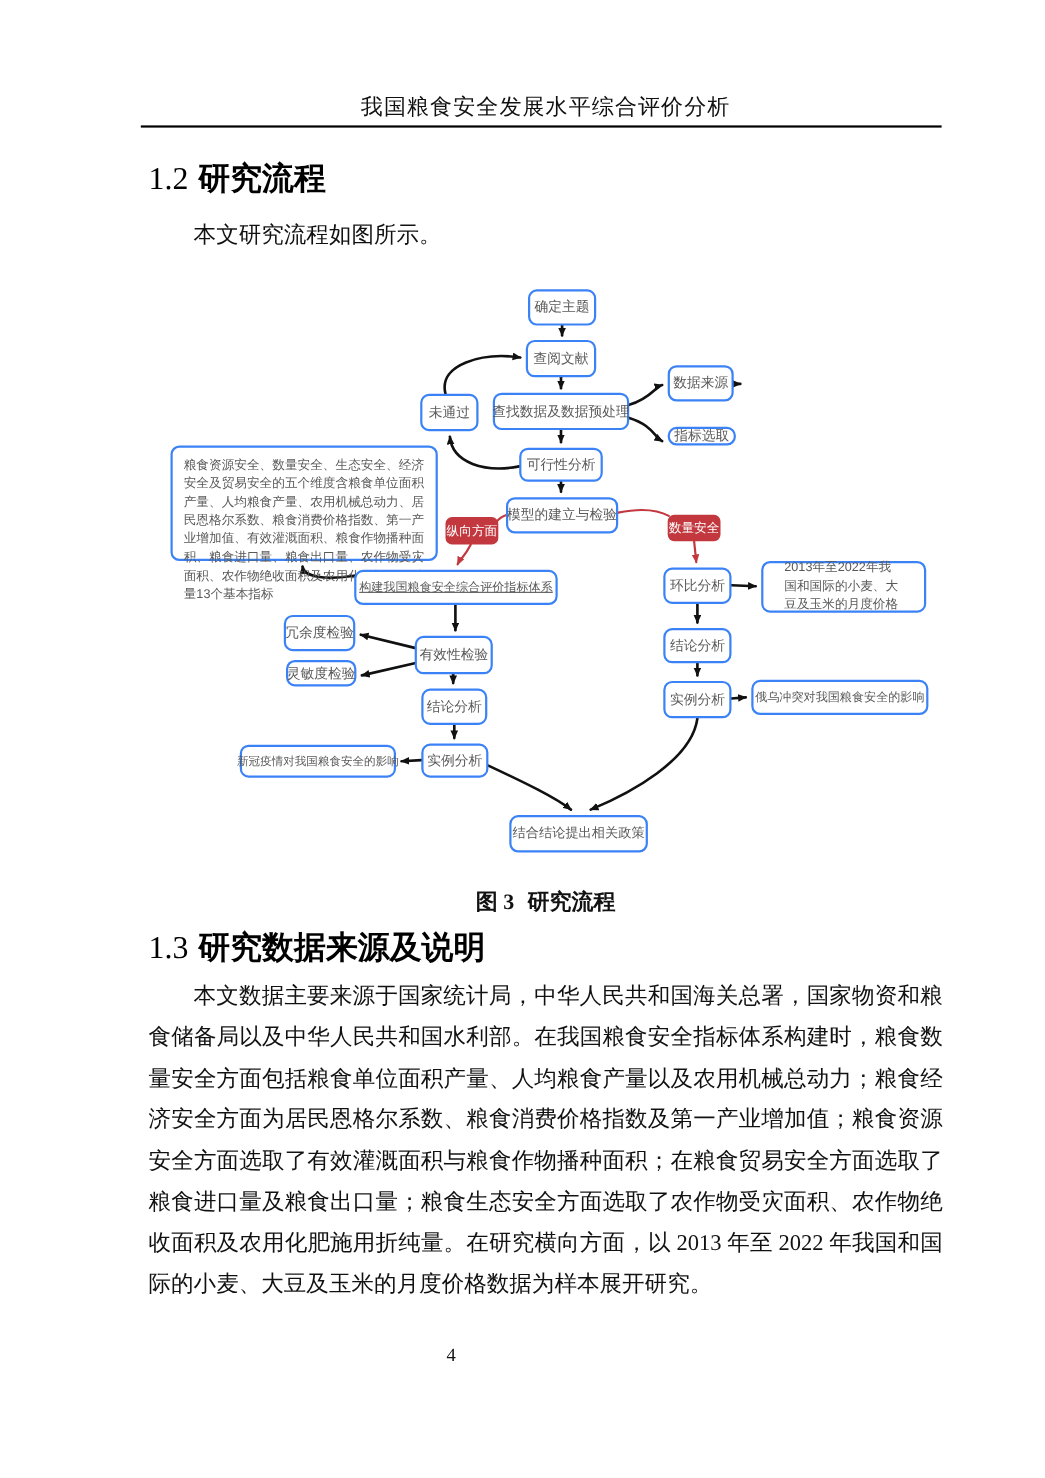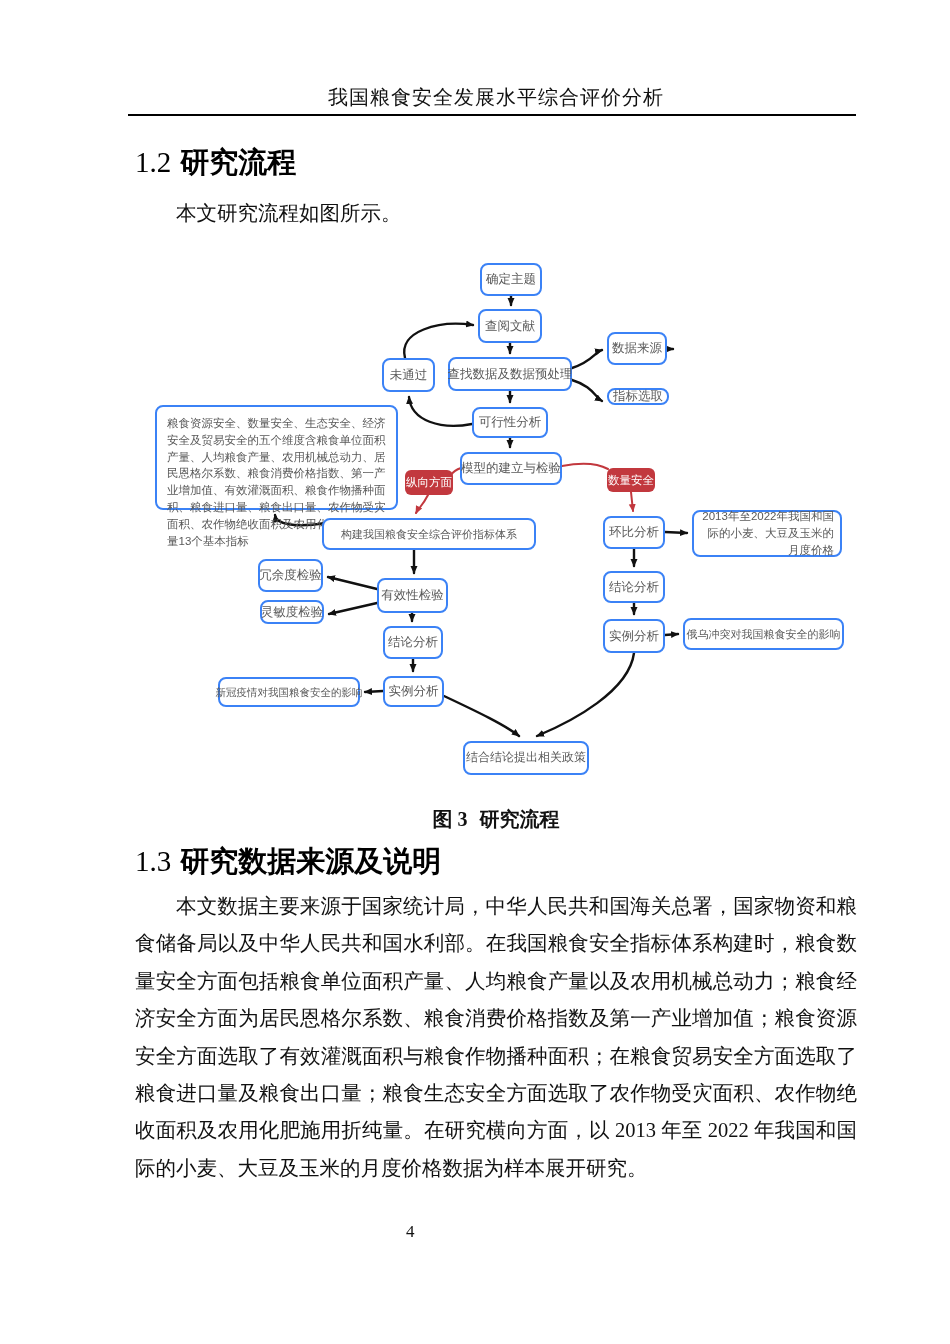--- a/index.html
+++ b/index.html
@@ -59,22 +59,22 @@
     white-space:pre-line;text-align:left;
     justify-content:flex-start;align-items:center;
     font-size:11px;line-height:16.5px;padding:4px 8px;
   }
   .fc-node.bigtext{
     white-space:normal;text-align:left;
     justify-content:flex-start;align-items:flex-start;
     font-size:11.5px;line-height:16.8px;padding:8px 10px;
   }
   .fc-node.wrap2{
-    white-space:normal;text-align:right;
-    font-size:11.5px;line-height:17px;padding:4px 6px;
+    white-space:normal;text-align:left;
+    font-size:11.5px;line-height:17px;padding:4px 19px;
   }
   .fc-red{
     position:absolute;z-index:3;box-sizing:border-box;
     background:#c2383e;border:none;border-radius:6px;
     display:flex;align-items:center;justify-content:center;
     font-family:"Liberation Sans","DejaVu Sans",sans-serif;
     font-size:11.5px;color:#ffffff;white-space:nowrap;
   }
 </style>
 </head>
@@ -134,21 +134,21 @@
   <div class="fc-node" style="left:333px;top:54px;width:64px;height:34px;">查阅文献</div>
   <div class="fc-node" style="left:237px;top:103px;width:53px;height:34px;">未通过</div>
   <div class="fc-node" style="left:303px;top:102px;width:124px;height:34px;">查找数据及数据预处理</div>
   <div class="fc-node" style="left:462px;top:77px;width:60px;height:33px;">数据来源</div>
   <div class="fc-node" style="left:462px;top:133px;width:62px;height:17px;">指标选取</div>
   <div class="fc-node" style="left:327px;top:152px;width:76px;height:31px;">可行性分析</div>
   <div class="fc-node" style="left:315px;top:197px;width:102px;height:33px;">模型的建立与检验</div>
   <div class="fc-red" style="left:260px;top:215px;width:48px;height:25px;">纵向方面</div>
   <div class="fc-red" style="left:462px;top:213px;width:48px;height:24px;">数量安全</div>
   <div class="fc-node bigtext" style="left:10px;top:150px;width:243px;height:105px;">粮食资源安全、数量安全、生态安全、经济安全及贸易安全的五个维度含粮食单位面积产量、人均粮食产量、农用机械总动力、居民恩格尔系数、粮食消费价格指数、第一产业增加值、有效灌溉面积、粮食作物播种面积、粮食进口量、粮食出口量、农作物受灾面积、农作物绝收面积及农用化肥施用折纯量13个基本指标</div>
-  <div class="fc-node sm" style="left:177px;top:263px;width:214px;height:32px;">构建我国粮食安全综合评价指标体系</div>
+  <div class="fc-node sm" style="left:177px;top:263px;width:185px;height:32px;text-decoration:underline;">构建我国粮食安全综合评价指标体系</div>
   <div class="fc-node" style="left:458px;top:261px;width:62px;height:33px;">环比分析</div>
   <div class="fc-node wrap2" style="left:547px;top:255px;width:150px;height:47px;">2013年至2022年我国和国际的小麦、大豆及玉米的月度价格</div>
   <div class="fc-node" style="left:113px;top:304px;width:65px;height:33px;">冗余度检验</div>
   <div class="fc-node" style="left:232px;top:323px;width:71px;height:35px;">有效性检验</div>
   <div class="fc-node" style="left:115px;top:345px;width:64px;height:24px;">灵敏度检验</div>
   <div class="fc-node" style="left:238px;top:371px;width:60px;height:33px;">结论分析</div>
   <div class="fc-node" style="left:458px;top:316px;width:62px;height:32px;">结论分析</div>
   <div class="fc-node" style="left:238px;top:421px;width:61px;height:31px;">实例分析</div>
   <div class="fc-node" style="left:458px;top:364px;width:62px;height:34px;">实例分析</div>
   <div class="fc-node xs" style="left:73px;top:422px;width:142px;height:30px;">新冠疫情对我国粮食安全的影响</div>

